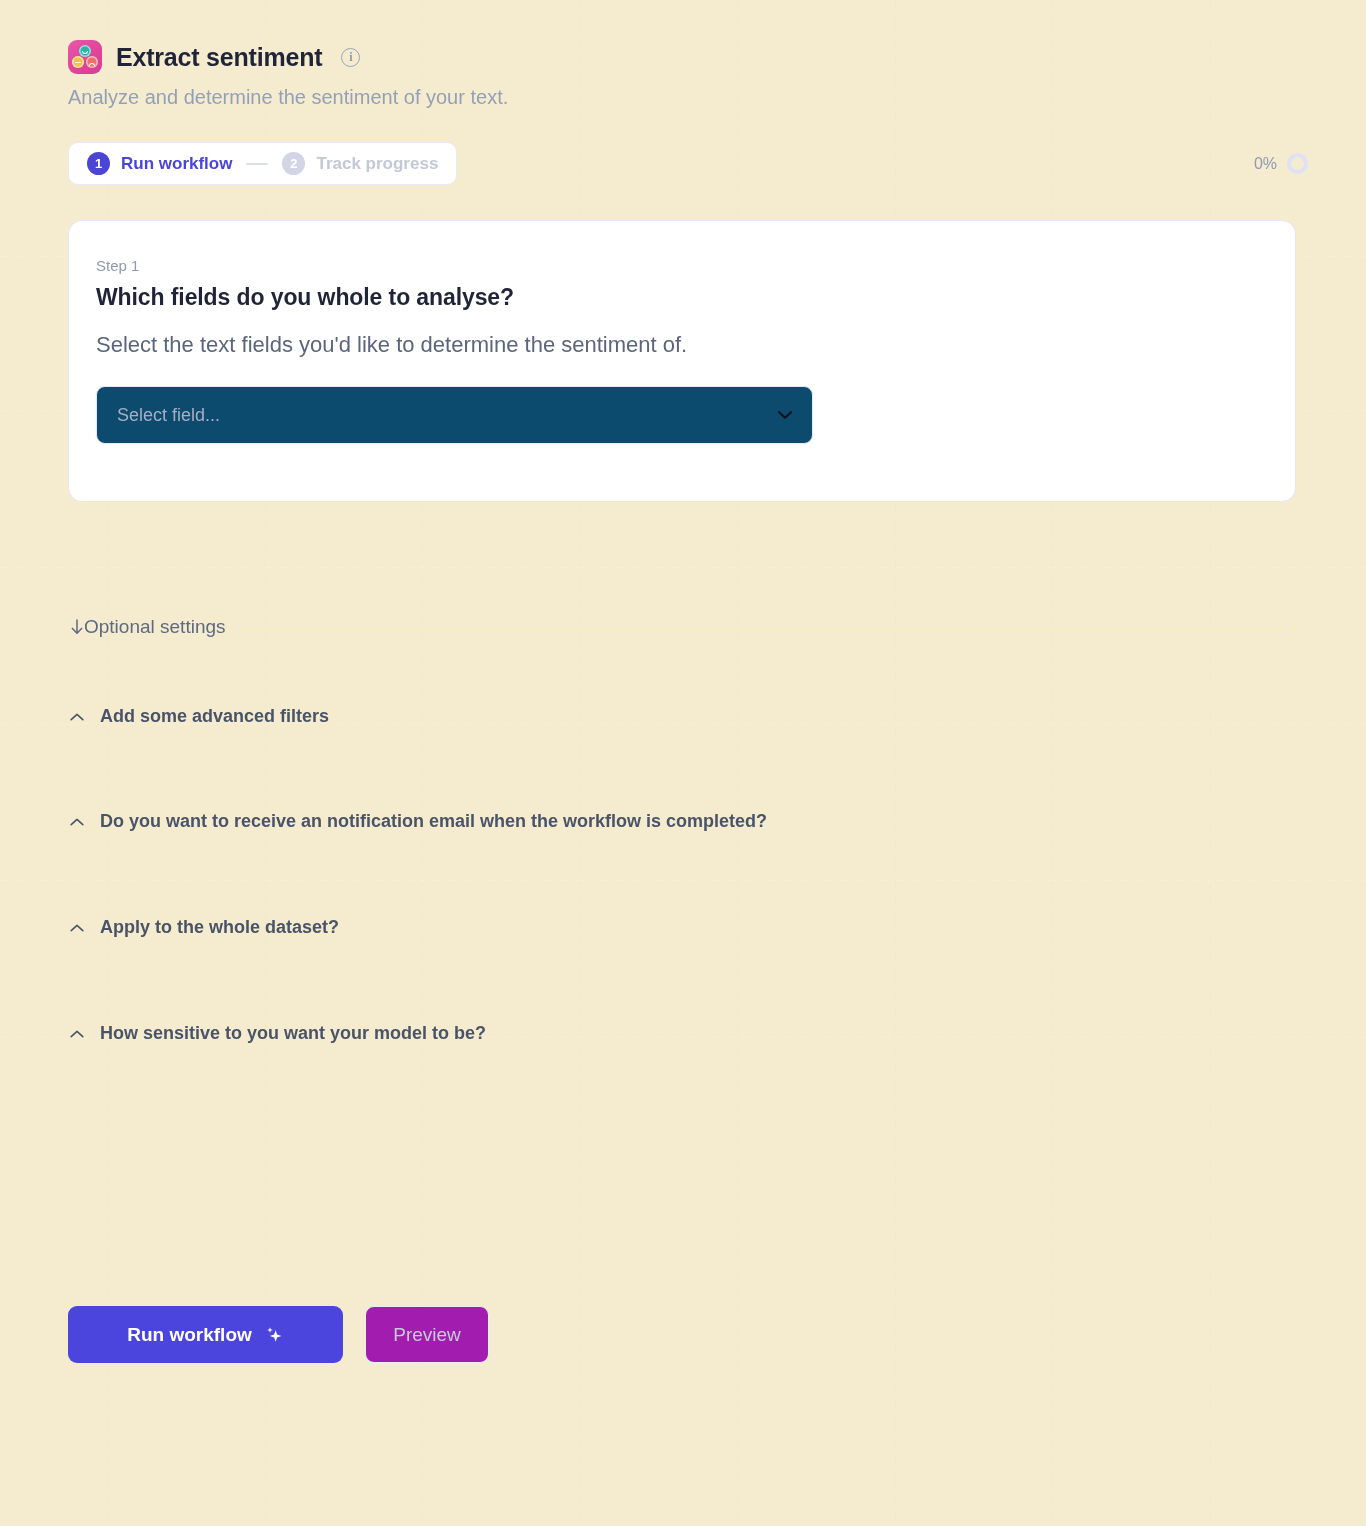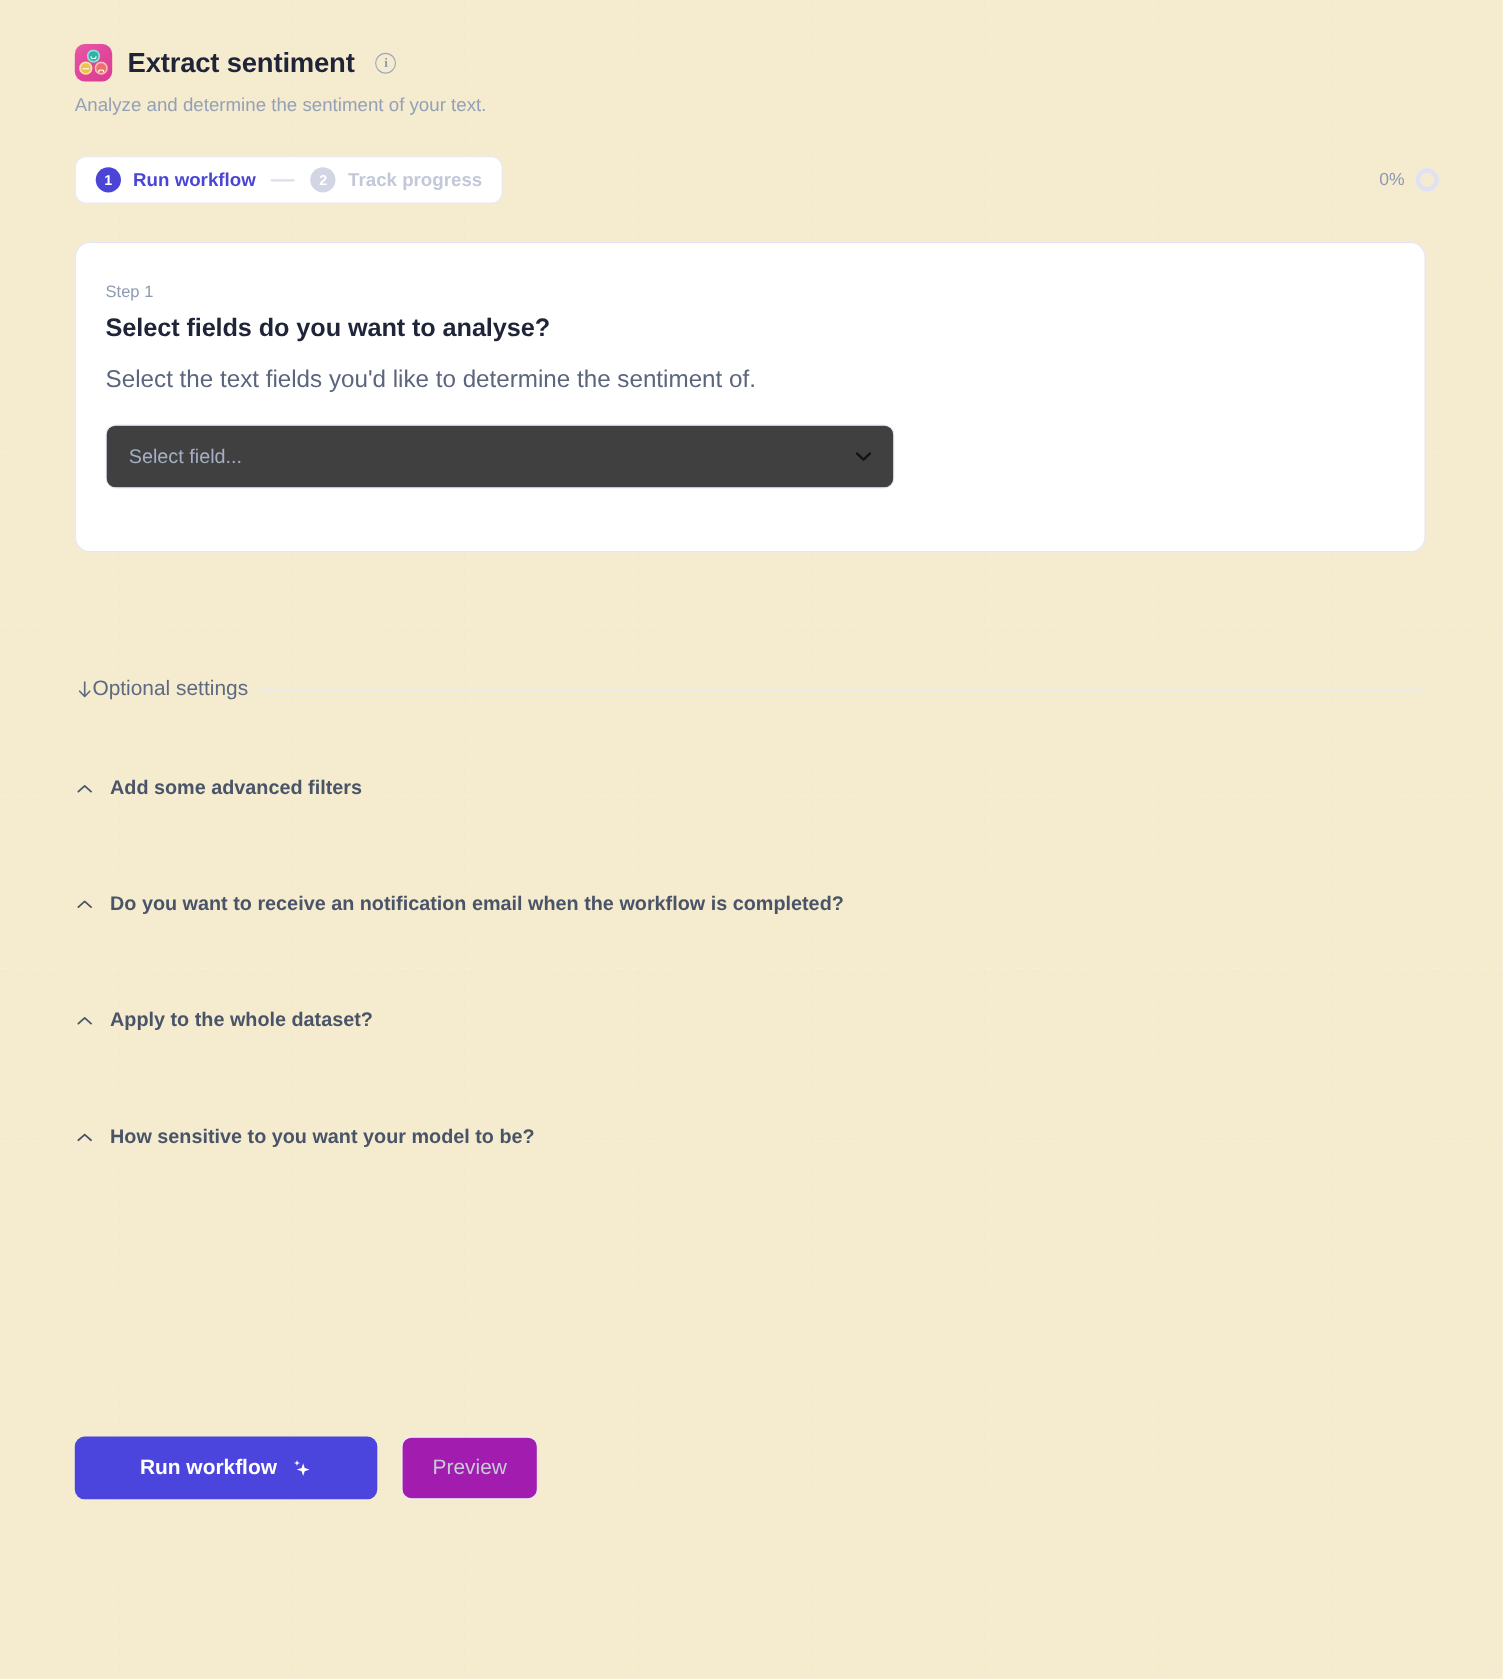--- a/index.html
+++ b/index.html
@@ -111,21 +111,21 @@
     color: #8d99b0;
     font-size: 12px;
     font-weight: bold;
     display: flex; align-items: center; justify-content: center;
     font-family: "Liberation Serif", serif;
     margin-left: 5px;
     flex: none;
   }
   .app-subtitle {
     margin-top: 12px;
-    font-size: 17px;
+    font-size: 20px;
     color: #94a0b6;
   }
 
   
   .steps-row {
     position: absolute;
     left: 68px; top: 142px;
     width: 1240px;
     display: flex;
     align-items: center;
@@ -194,21 +194,21 @@
   .card-desc {
     margin-top: 21px;
     font-size: 22px;
     color: #5b657c;
   }
   .select-field {
     margin-top: 28px;
     width: 717px; height: 58px;
     border: 1px solid #e4e8fa;
     border-radius: 9px;
-    background: #404040;
+    background: #0c4a6e;
     display: flex; align-items: center;
     padding: 0 20px;
     cursor: pointer;
   }
   .select-placeholder { font-size: 18px; color: #a5afc4; }
   .chev-down {
     margin-left: auto;
     width: 14px; height: 8px;
   }
 
@@ -337,21 +337,21 @@
       </div>
     </div>
     <div class="progress-wrap">
       <div class="progress-pct">0%</div>
       <div class="progress-ring"></div>
     </div>
   </div>
 
   <div class="card">
     <div class="step-eyebrow">Step 1</div>
-    <div class="card-title">Select fields do you want to analyse?</div>
+    <div class="card-title">Which fields do you whole to analyse?</div>
     <div class="card-desc">Select the text fields you'd like to determine the sentiment of.</div>
     <div class="select-field">
       <span class="select-placeholder">Select field...</span>
       <svg class="chev-down" viewBox="0 0 14 8" fill="none">
         <path d="M1 1.2 L7 6.8 L13 1.2" stroke="#111318" stroke-width="2.1" stroke-linecap="round" stroke-linejoin="round"></path>
       </svg>
     </div>
   </div>
 
   <div class="optional-row">

